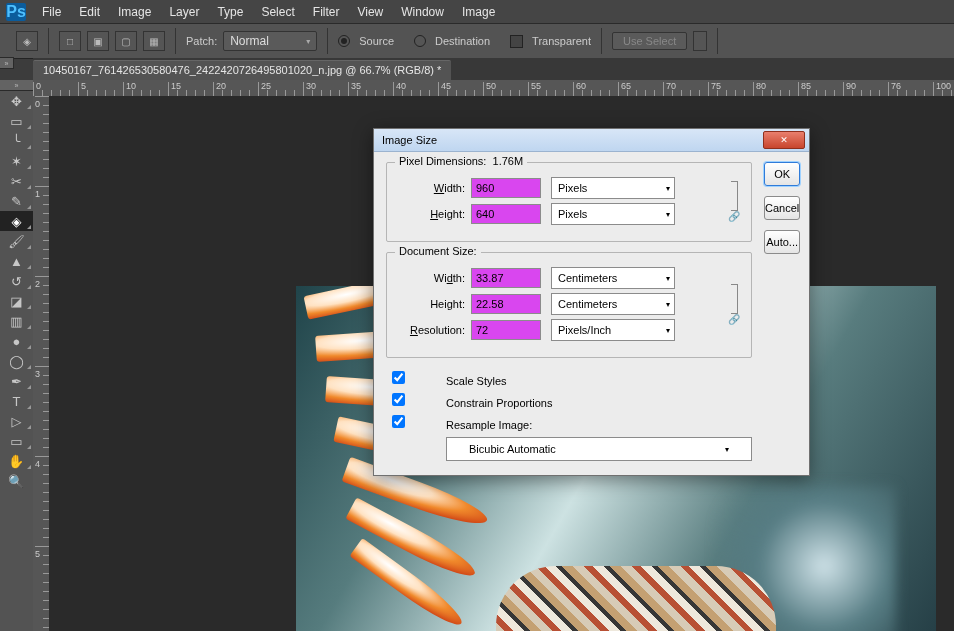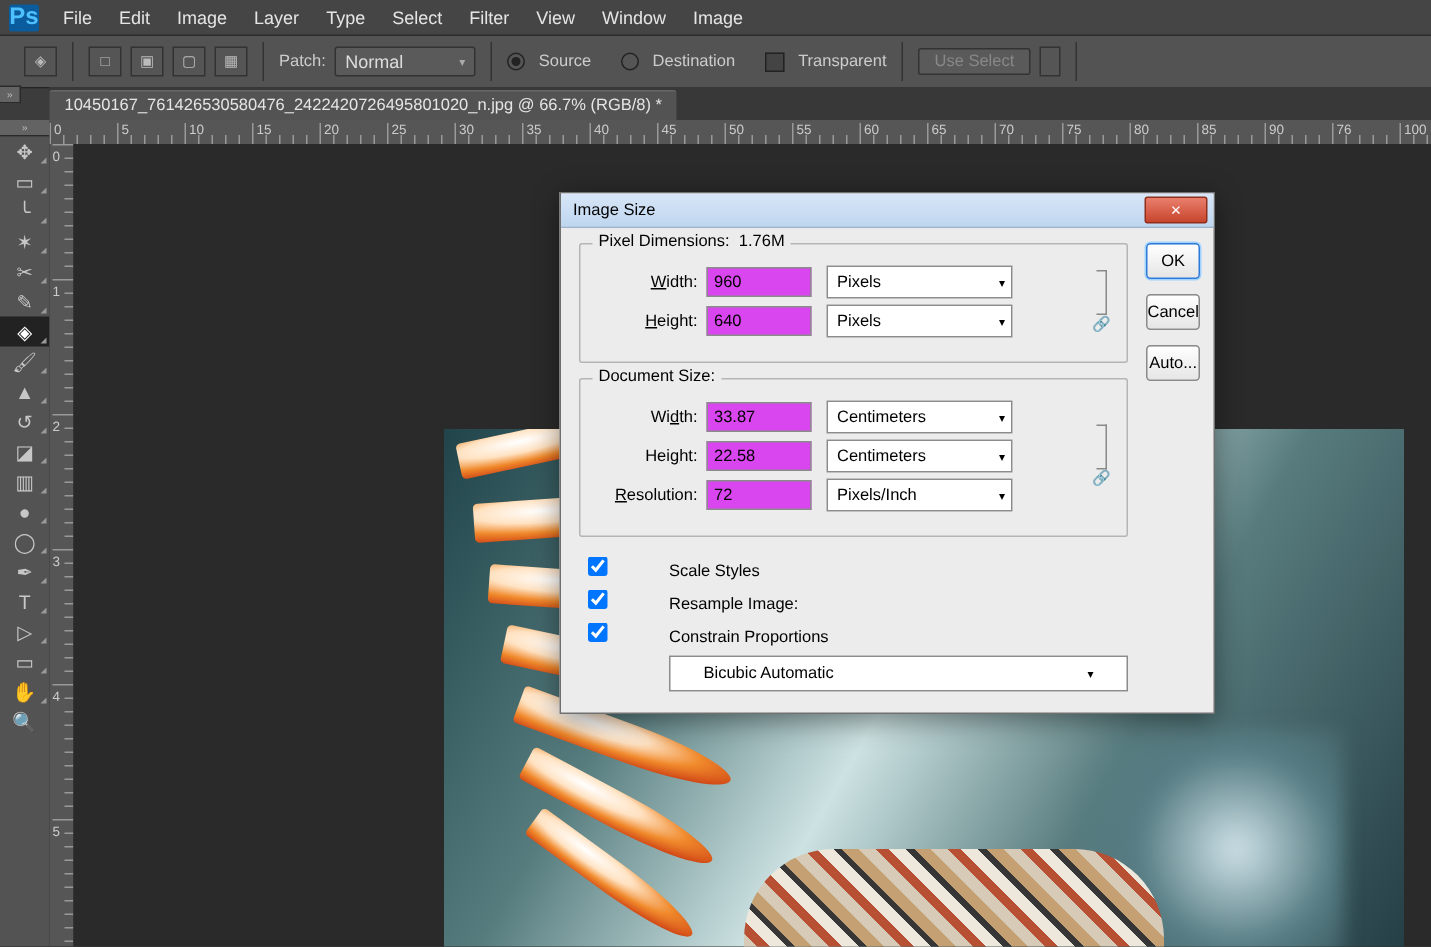--- a/index.html
+++ b/index.html
@@ -842,25 +842,25 @@
           </div>
         </div>
       </div>
 
       <div class="chkrow">
         <input type="checkbox" checked="" style="">
         <span><span class="ul">S</span>cale Styles</span>
       </div>
       <div class="chkrow">
         <input type="checkbox" checked="" style="">
-        <span>Resample <span class="ul">I</span>mage:</span>
+        <span><span class="ul">C</span>onstrain Proportions</span>
       </div>
       <div class="chkrow">
         <input type="checkbox" checked="" style="">
-        <span><span class="ul">C</span>onstrain Proportions</span>
+        <span>Resample <span class="ul">I</span>mage:</span>
       </div>
       <div class="bigsel">Bicubic Automatic</div>
     </div>
     <div class="dlg-right">
       <div class="winbtn focus">OK</div>
       <div class="winbtn">Cancel</div>
       <div class="winbtn"><span class="ul">A</span>uto...</div>
     </div>
   </div>
 </div>

